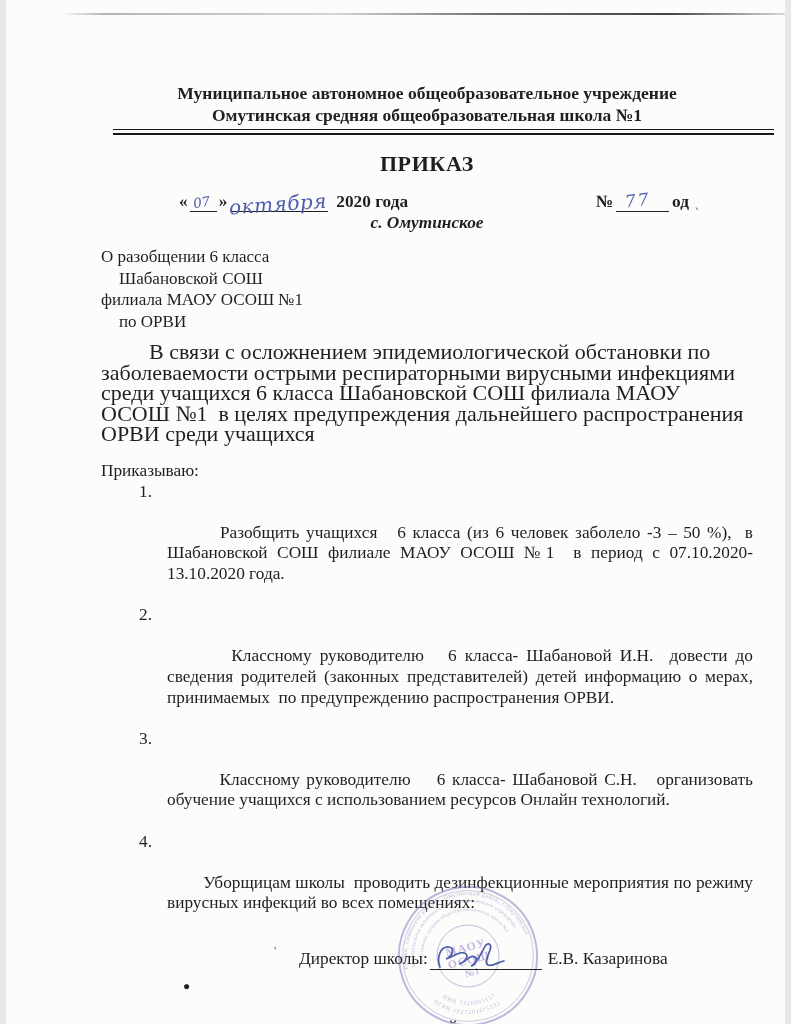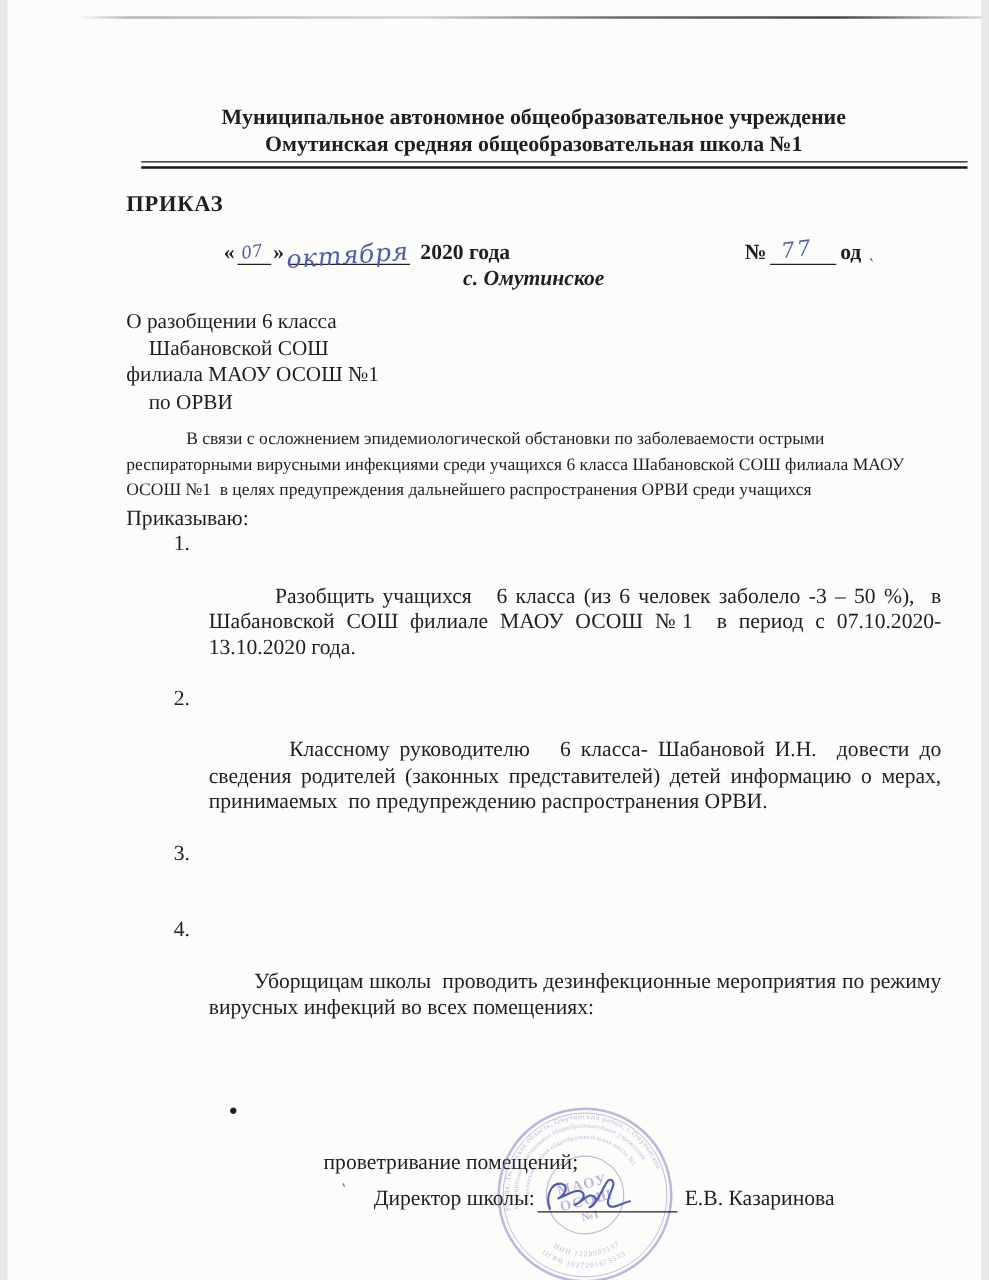--- a/index.html
+++ b/index.html
@@ -11,37 +11,37 @@
   .scan-line{
     position:absolute;top:13px;left:55px;right:0;height:2px;border-radius:1px;
     background:linear-gradient(to right,
       rgba(110,110,110,0) 0%, rgba(110,110,110,.5) 6%, rgba(120,120,120,.3) 38%,
       rgba(60,60,60,.75) 60%, rgba(35,35,35,.85) 84%, rgba(110,110,110,.25) 100%);
   }
   .content{position:absolute;left:95px;top:0;width:652px;}
   .org-header{margin-top:82px;text-align:center;font-weight:bold;font-size:17.5px;line-height:22px;}
   .rule{margin-top:3px;margin-left:12px;width:661px;height:3px;
         border-top:1.5px solid #161616;border-bottom:2.5px solid #161616;}
-  .doc-title{margin-top:17px;font-weight:bold;font-size:18px;letter-spacing:.6px;line-height:23px;}
+  .doc-title{margin-top:17px;text-align:center;font-weight:bold;font-size:22px;letter-spacing:.6px;line-height:23px;}
   .date-row{margin-top:13px;display:flex;justify-content:space-between;font-weight:bold;font-size:17.3px;height:24px;}
   .date-left{margin-left:78px;display:flex;align-items:flex-end;gap:2px;white-space:nowrap;}
   .num-right{display:flex;align-items:flex-end;margin-right:52px;white-space:nowrap;}
   .blank{display:inline-block;border-bottom:1.4px solid #222;position:relative;}
   .day-blank{width:27px;height:18px;}
   .month-blank{width:97px;height:18px;margin:0 6px 0 2px;}
   .num-blank{width:53px;height:18px;margin:0 3px;}
   .hw{position:absolute;font-style:italic;color:#4d5cae;font-family:"DejaVu Serif",serif;font-weight:normal;}
   .hw-day{left:3px;bottom:1px;font-size:13.5px;transform:rotate(-9deg);}
   .hw-month{left:-2px;bottom:-5px;font-size:20px;transform:rotate(-4deg);letter-spacing:.5px;white-space:nowrap;}
   .hw-num{left:9px;bottom:1px;font-size:17px;transform:rotate(-7deg);letter-spacing:2px;}
   .ink-mark{color:#4d5cae;font-size:15px;margin-left:7px;display:inline-block;transform:translateY(-1px) rotate(15deg);font-weight:normal;}
   .place{text-align:center;font-weight:bold;font-size:17.3px;line-height:21px;margin-top:0;font-style:italic;}
   .subject{margin-top:13px;font-size:17px;line-height:21.5px;}
   .subject .s2,.subject .s4{padding-left:5px;margin-left:13px;}
-  .preamble{margin:10px 0 1px;font-size:14px;line-height:20.6px;text-indent:48px;text-align:left;white-space:pre-wrap;}
+  .preamble{margin:10px 0 16px;font-size:22px;line-height:20.6px;text-indent:48px;text-align:left;white-space:pre-wrap;}
   .order-verb{font-size:17.3px;line-height:20.6px;}
   ol.order-list{margin:0;padding:0;list-style:none;font-size:17.3px;line-height:20.6px;}
   ol.order-list>li{position:relative;padding-left:66px;text-align:justify;white-space:pre-wrap;}
   .li-num{position:absolute;left:38px;top:0;}
   ul.sub-list{margin:0;padding:0;list-style:none;}
   ul.sub-list>li{position:relative;padding-left:40px;text-align:left;}
   .bullet{position:absolute;left:16px;top:0;font-size:12px;}
   .sig-row{position:absolute;left:293px;top:948px;font-size:17.3px;line-height:22px;display:flex;align-items:flex-end;z-index:3;}
   .sig-underline{position:relative;display:inline-block;width:112px;height:17px;border-bottom:1.4px solid #222;margin:0 2px;}
   .sig-svg{position:absolute;left:2px;bottom:-8px;overflow:visible;}
@@ -105,20 +105,21 @@
       <li>
         <span class="li-num">1.</span>
         <span>Разобщить учащихся   6 класса (из 6 человек заболело -3 – 50 %),  в Шабановской СОШ филиале МАОУ ОСОШ №1  в период с 07.10.2020-13.10.2020 года.</span>
       </li>
       <li>
         <span class="li-num">2.</span>
         <span>Классному руководителю   6 класса- Шабановой И.Н.  довести до сведения родителей (законных представителей) детей информацию о мерах, принимаемых  по предупреждению распространения ОРВИ.</span>
       </li>
       <li>
         <span class="li-num">3.</span>
+        <span>Классному руководителю    6 класса- Шабановой С.Н.   организовать обучение учащихся с использованием ресурсов Онлайн технологий.</span>
       </li>
       <li>
         <span class="li-num">4.</span>
         <span>Уборщицам школы  проводить дезинфекционные мероприятия по режиму вирусных инфекций во всех помещениях:</span>
         <ul class="sub-list">
           <li>
             <span class="bullet">●</span>
             <span>проветривание помещений;</span>
           </li>
           

